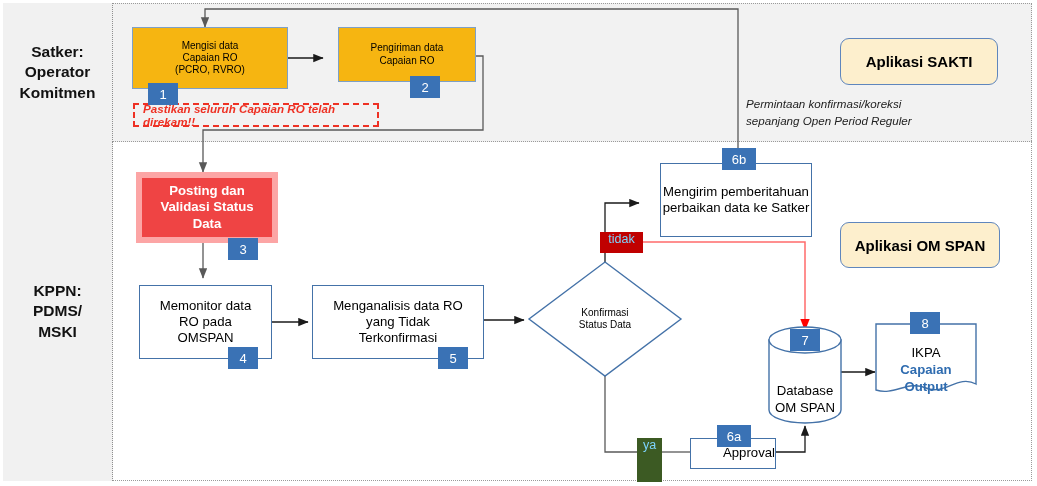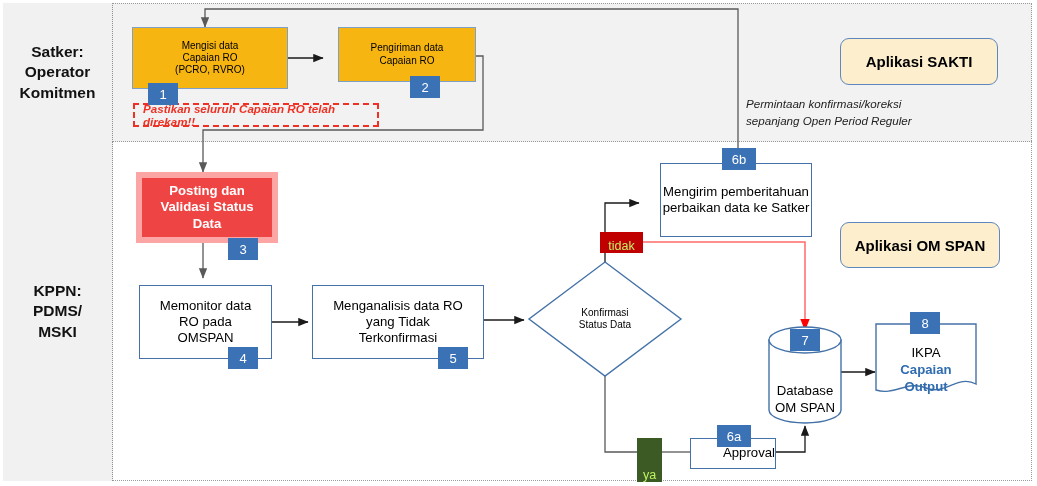--- a/index.html
+++ b/index.html
@@ -33,22 +33,22 @@
   .badge{position:absolute;background:#3a72b5;color:#fff;font-size:13px;
          display:flex;align-items:center;justify-content:center;
          width:30px;height:22px;z-index:6;}
 
   
   .pill{position:absolute;background:#fdefcd;border:1px solid #5f86bd;border-radius:9px;
         display:flex;align-items:center;justify-content:center;
         font-weight:bold;font-size:15px;color:#000;box-sizing:border-box;}
 
   
-  .tag{position:absolute;display:flex;align-items:flex-end;justify-content:center;
-       color:#bef264;font-size:12.5px;z-index:7;box-sizing:border-box;}
+  .tag{position:absolute;display:flex;align-items:flex-start;justify-content:center;
+       color:#7dd3fc;font-size:12.5px;z-index:7;box-sizing:border-box;}
   .tag-red{background:#c00000;}
   .tag-green{background:#3c5a23;}
 
   
   .warn{position:absolute;border:2px dashed #ee3124;box-sizing:border-box;
         display:flex;align-items:center;padding-left:8px;
         color:#ee3124;font-style:italic;font-weight:bold;font-size:11.6px;background:transparent;}
 
   
   .annot{position:absolute;font-style:italic;font-size:11.6px;color:#222;line-height:1.45;}

